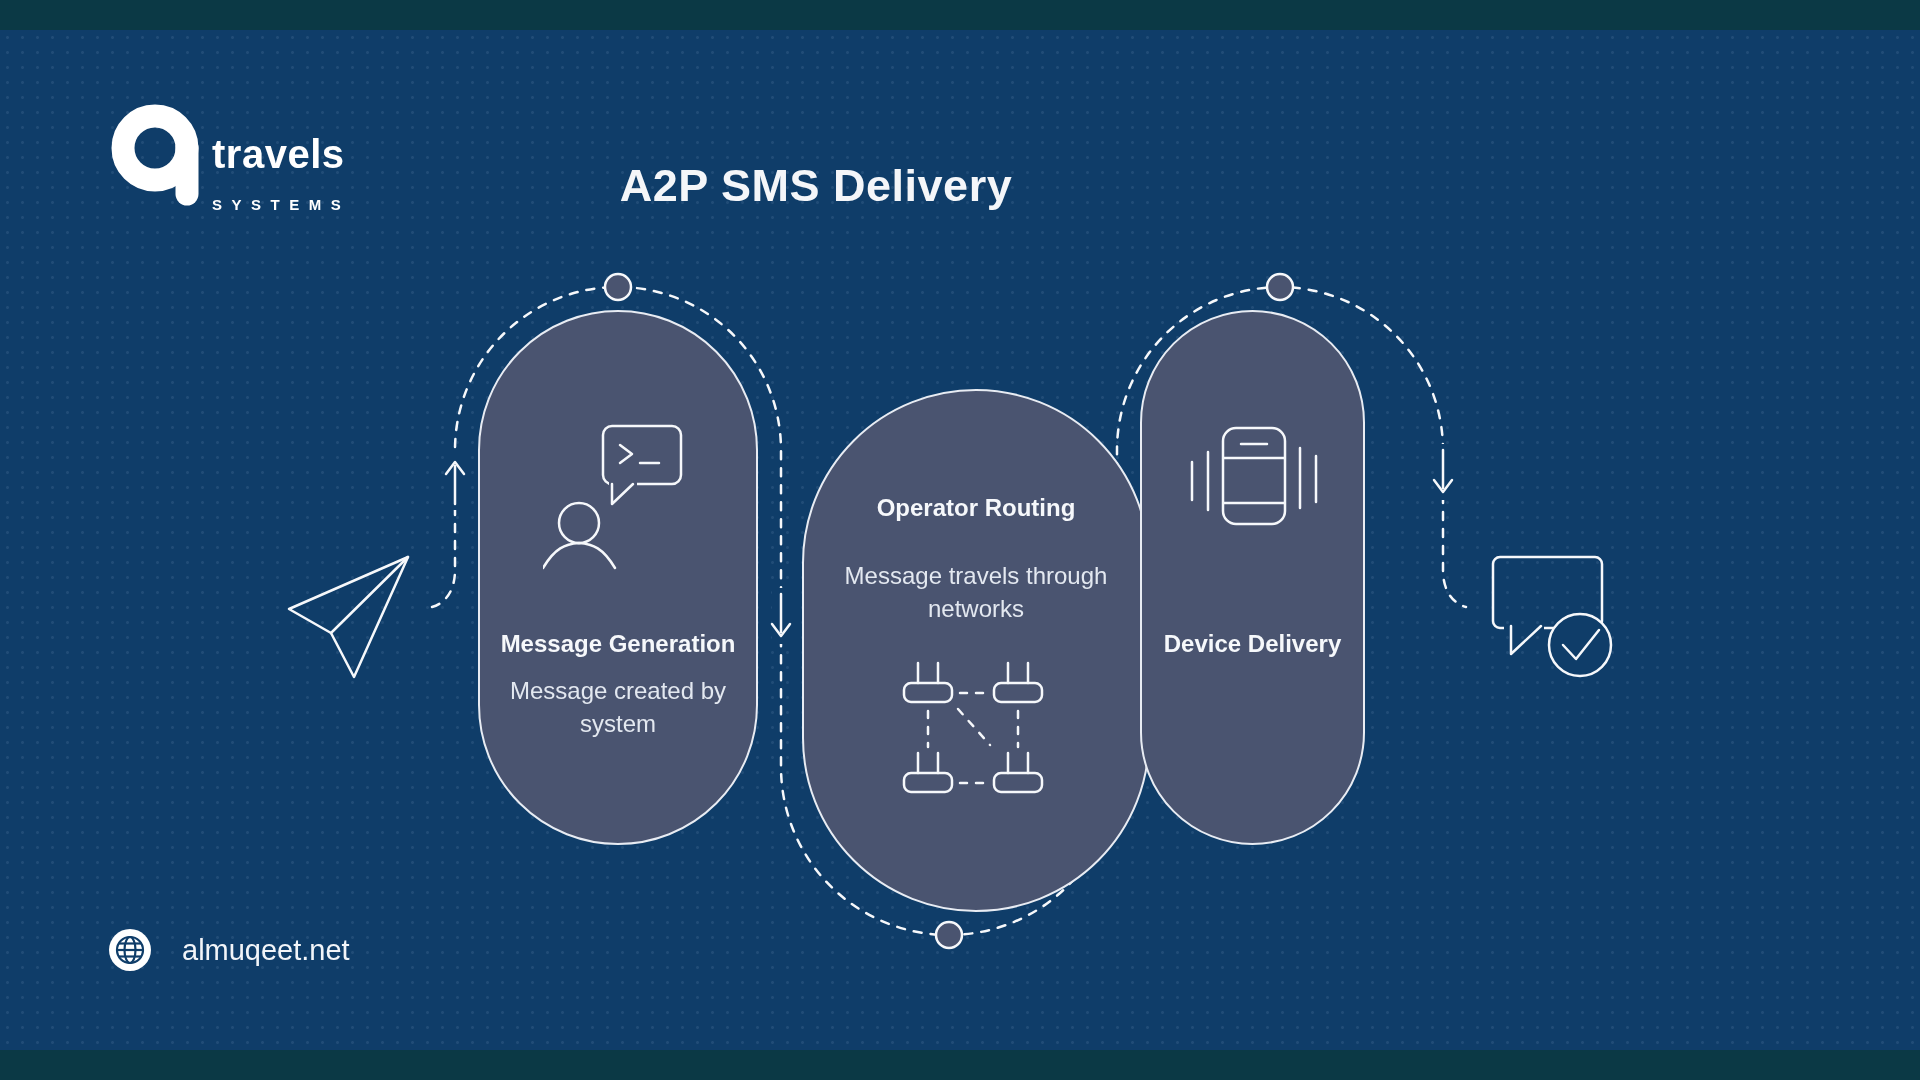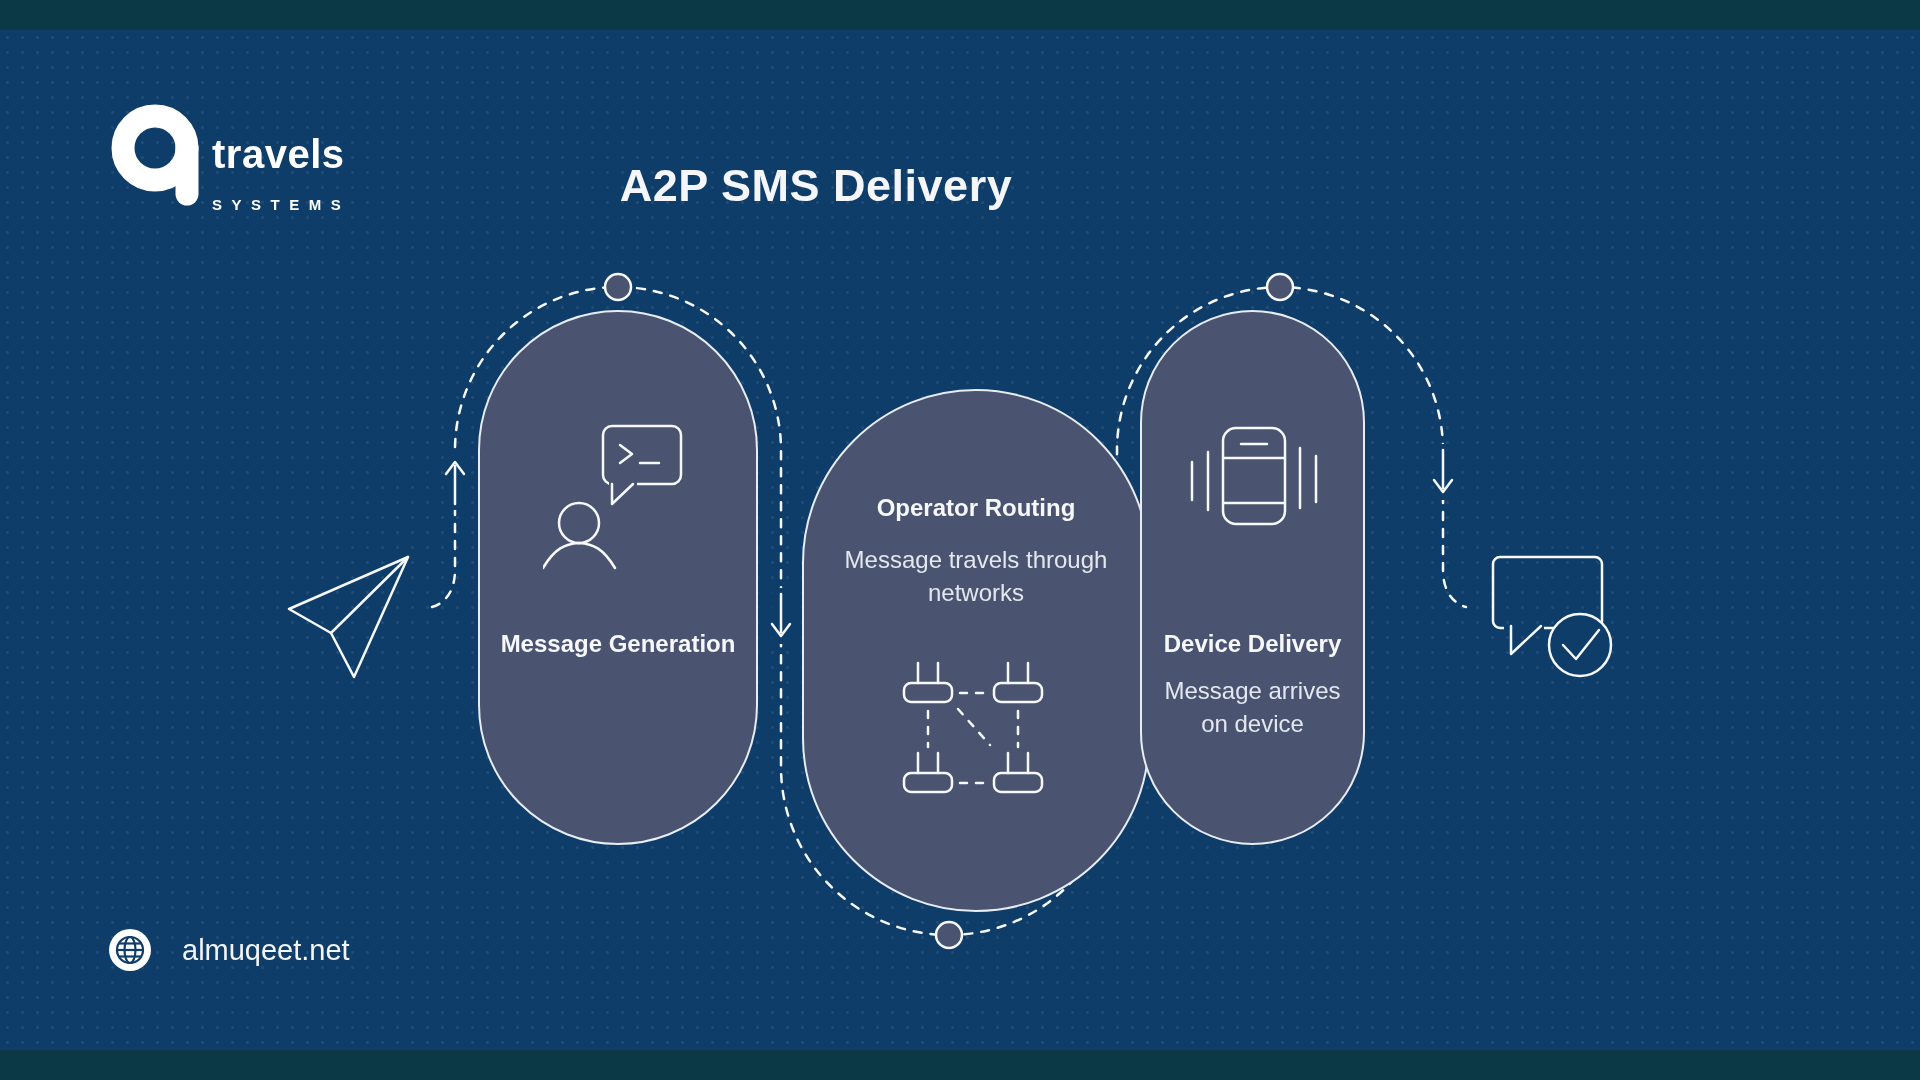--- a/index.html
+++ b/index.html
@@ -47,21 +47,21 @@
   .pill .stage-title{
     position:absolute;left:0;right:0;text-align:center;
     font-size:24px;font-weight:700;color:#F6F8FB;
   }
   .pill .stage-desc{
     position:absolute;left:22px;right:22px;text-align:center;
     font-size:24px;font-weight:400;color:#E3E8F0;line-height:33px;
   }
   #pill-1 .icon-wrap{top:108px;}  #pill-1 .stage-title{top:318px;} #pill-1 .stage-desc{top:362px;}
   #pill-3 .icon-wrap{top:110px;}  #pill-3 .stage-title{top:318px;} #pill-3 .stage-desc{top:362px;}
-  #pill-2 .stage-title{top:103px;} #pill-2 .stage-desc{top:152px;} #pill-2 .icon-wrap{top:262px;}
+  #pill-2 .stage-title{top:103px;} #pill-2 .stage-desc{top:168px;} #pill-2 .icon-wrap{top:262px;}
 
   
   #footer{position:absolute;left:108px;top:928px;display:flex;align-items:center;}
   #footer .globe{width:44px;height:44px;}
   .website-url{margin-left:30px;font-size:29px;font-weight:400;color:#F2F5F9;}
 
   svg .stroke{stroke:#F6F8FB;stroke-width:2.5;fill:none;stroke-linecap:round;stroke-linejoin:round;}
 </style>
 </head>
 <body>
@@ -146,20 +146,21 @@
         <rect class="stroke" x="60" y="6" width="78" height="58" rx="9"></rect>
         <rect x="66" y="61" width="28" height="6" fill="#4A5470"></rect>
         <path class="stroke" d="M69 64 L69 84 L90 64"></path>
         <path class="stroke" d="M77 25 L89 34 L77 43"></path>
         <path class="stroke" d="M97 43 H116"></path>
         <circle class="stroke" cx="36" cy="103" r="20"></circle>
         <path class="stroke" d="M0 148 C12 128 22 124 36 123 C50 124 60 128 72 148"></path>
       </svg>
     </div>
     <div class="stage-title">Message Generation</div>
+    <div class="stage-desc">Message created by system</div>
   </div>
 
   <div class="pill" id="pill-2">
     <div class="stage-title">Operator Routing</div>
     <div class="stage-desc">Message travels through networks</div>
     <div class="icon-wrap">
       <svg width="160" height="150" viewBox="0 0 160 150">
 
         <rect class="stroke" x="8" y="30" width="48" height="19" rx="7"></rect>
         <path class="stroke" d="M22 30 V10 M42 30 V10"></path>
@@ -191,21 +192,20 @@
         <path class="stroke" d="M63 22 H89"></path>
         <path class="stroke" d="M46 36 H106"></path>
         <path class="stroke" d="M46 81 H106"></path>
         <path class="stroke" d="M14 40 V78"></path>
         <path class="stroke" d="M30 30 V88"></path>
         <path class="stroke" d="M122 26 V86"></path>
         <path class="stroke" d="M138 34 V80"></path>
       </svg>
     </div>
     <div class="stage-title">Device Delivery</div>
-    <div class="stage-desc">Message arrives on device</div>
   </div>
 
   <div id="footer">
     <svg class="globe" viewBox="0 0 44 44">
       <circle cx="22" cy="22" r="21" fill="#FFFFFF"></circle>
       <g fill="none" stroke="#0F3D69" stroke-width="2.2">
         <circle cx="22" cy="22" r="13"></circle>
         <ellipse cx="22" cy="22" rx="5.5" ry="13"></ellipse>
         <path d="M9 22 H35"></path>
         <path d="M11 15.5 H33"></path>

